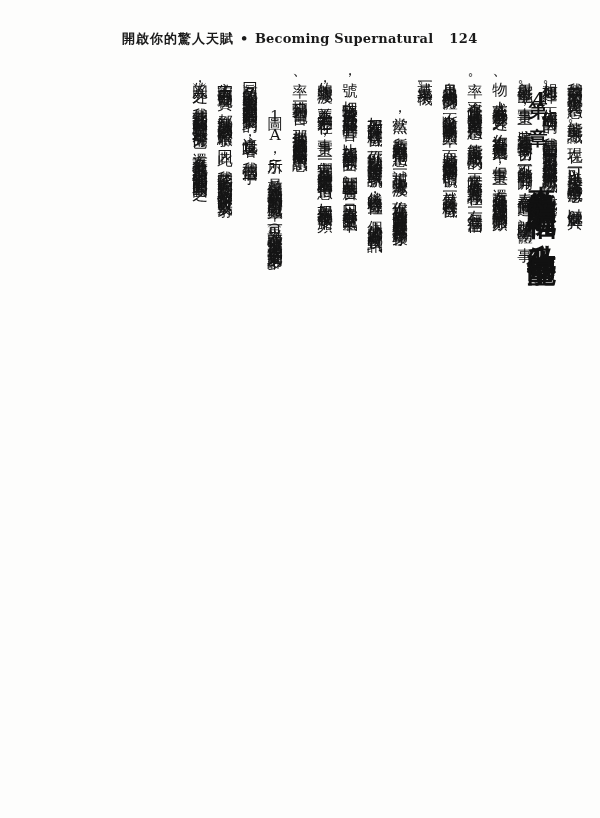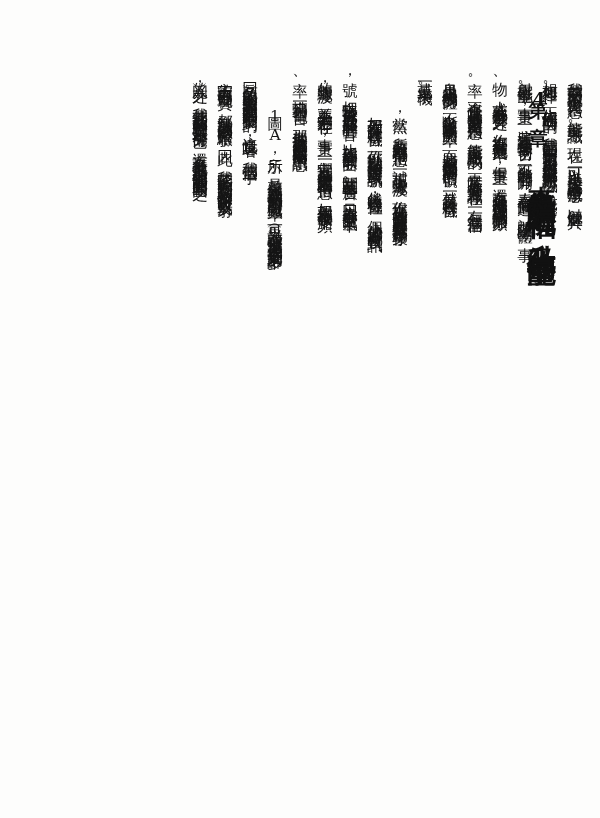--- a/index.html
+++ b/index.html
@@ -84,20 +84,23 @@
   }
   .vcol.short {
     height: 712px;
   }
 </style>
 </head>
 <body>
 
 <div class="page">
 
+  <div class="running-head">
+    <span class="rh-cjk">開啟你的驚人天賦</span><span class="rh-sep">•</span><span class="rh-latin">Becoming Supernatural</span><span class="rh-folio">124</span>
+  </div>
 
   <div class="body-area">
 
     <div class="vcol">我們前面已經談了不少光與信息、能量與意識。現在，可以進一步來深入討論這些概念了，以便解釋冥</div>
     <div class="vcol">想如何運作。正如你已經明白的，我們已知宇宙中的一切都是由光與信息或能量與意識所組成，或者說是發</div>
     <div class="vcol">射電磁能量。事實上，這些元素結合得非常密切，不可能將它們分開。看看你的周遭，即便除了物體、事</div>
     <div class="vcol">物、人或其他有形物質之外，你沒有看到其他東西，但事實上，還存在著無限個攜帶著編碼訊息的無形頻</div>
     <div class="vcol">率。這不僅意味著你的身體是由光與信息、能量與意識組成的，更意味著你是一個意識存在，有一個塞滿信</div>
     <div class="vcol">息且由光組成的身體，不斷發送並接收不同的頻率；而這些頻率全都攜帶著不同的信號，就像是一台收音機</div>
     <div class="vcol short">或是一支手機。</div>

